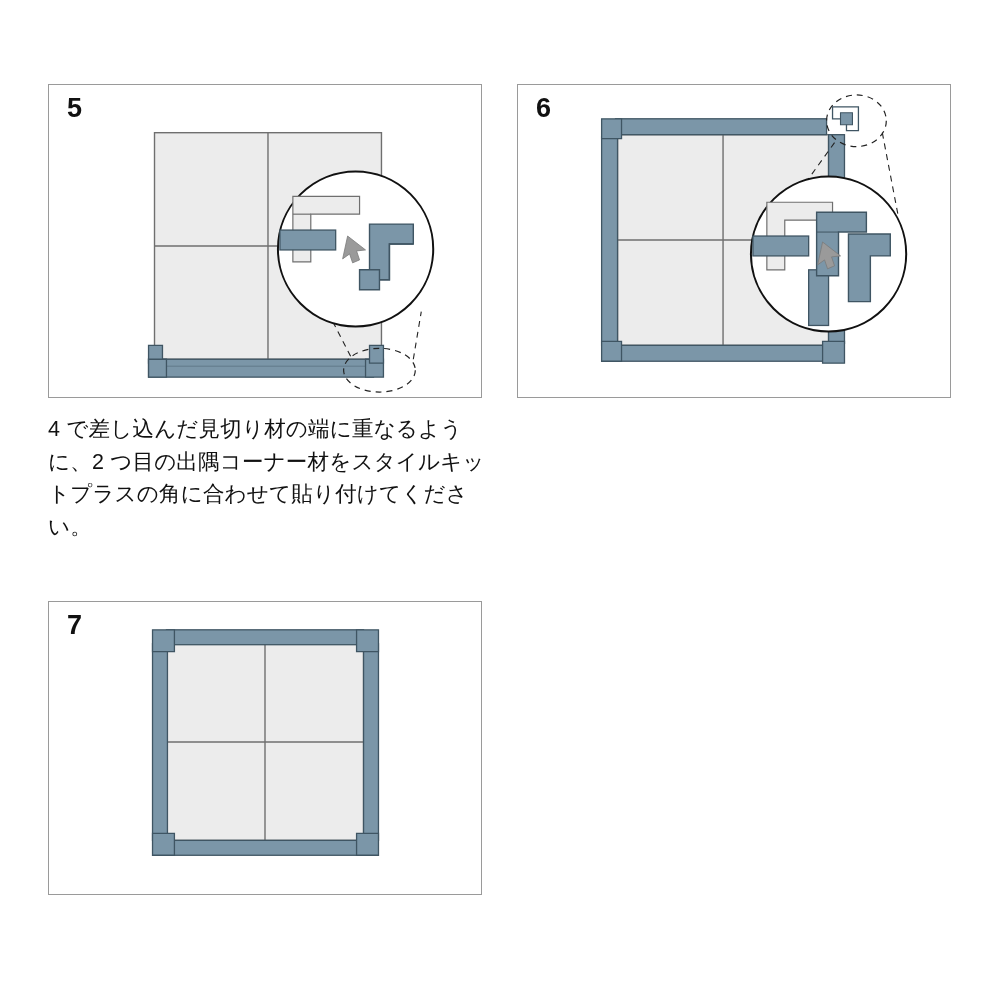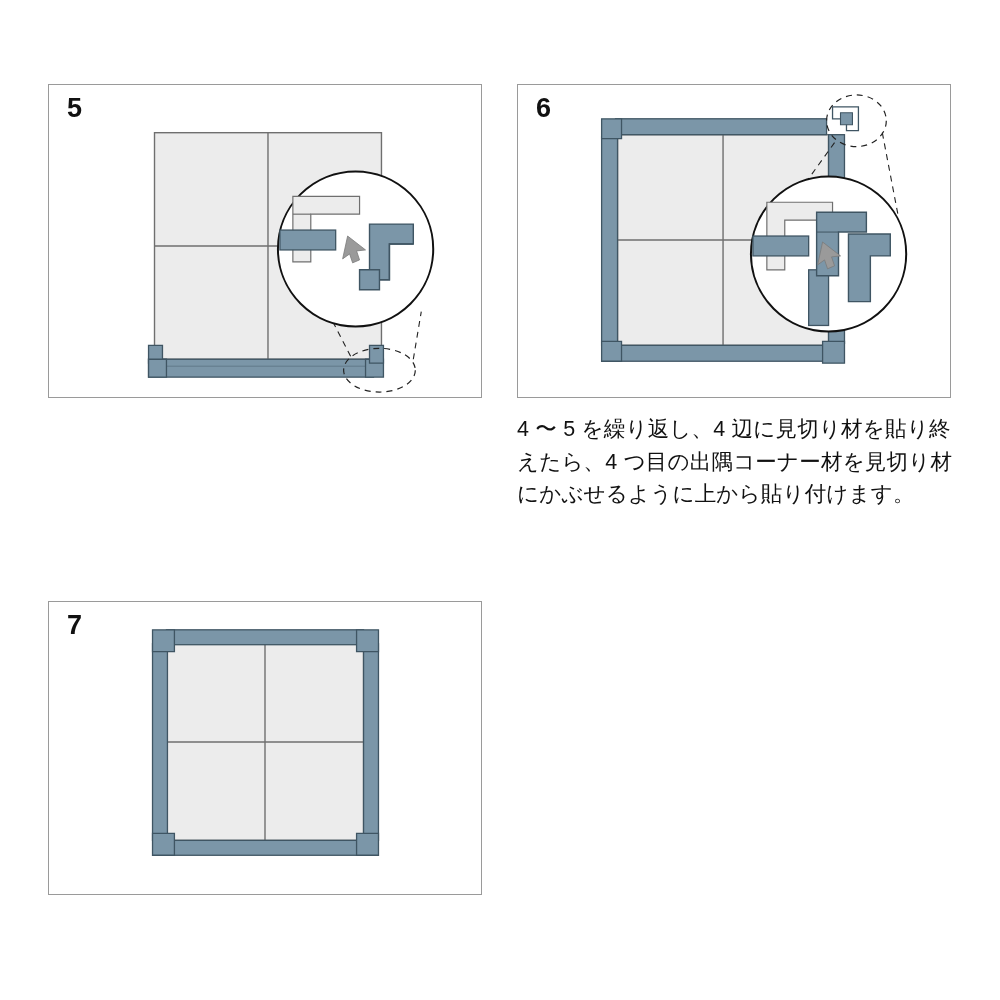--- a/index.html
+++ b/index.html
@@ -117,20 +117,21 @@
         <path d="M322 196 L342 196 L342 160 L366 160" fill="none" stroke="#3f5563" stroke-width="1.4"></path>
         <path d="M312 186 L332 186 L332 206 L312 206 Z" fill="#7b96a8" stroke="#3f5563" stroke-width="1.4"></path>
 
         <g fill="#9a9a9a" stroke="#7a7a7a" stroke-width="0.8">
           <path d="M300 152 L318 166 L309 167 L312 176 L305 179 L302 170 L295 175 Z"></path>
         </g>
       </g>
     </svg>
   </div>
 
+  <div class="caption" id="caption-5">4 で差し込んだ見切り材の端に重なるように、2 つ目の出隅コーナー材をスタイルキットプラスの角に合わせて貼り付けてください。</div>
 
   <div class="panel" id="panel-6">
     <div class="step-number">6</div>
 
     <svg viewBox="0 0 434 314" preserveAspectRatio="none">
 
       <g>
         <rect x="100" y="50" width="212" height="212" fill="#ececec" stroke="#6f6f6f" stroke-width="1.4"></rect>
         <line x1="206" y1="50" x2="206" y2="262" stroke="#6f6f6f" stroke-width="1.4"></line>
         <line x1="100" y1="156" x2="312" y2="156" stroke="#6f6f6f" stroke-width="1.4"></line>
@@ -173,21 +174,20 @@
 
         <path d="M332 150 L374 150 L374 172 L354 172 L354 218 L332 218 Z" fill="#7b96a8" stroke="#3f5563" stroke-width="1.4"></path>
 
         <g fill="#9a9a9a" stroke="#7a7a7a" stroke-width="0.8">
           <path d="M306 158 L324 172 L315 173 L318 182 L311 185 L308 176 L301 181 Z"></path>
         </g>
       </g>
     </svg>
   </div>
 
-  <div class="caption" id="caption-6">4 〜 5 を繰り返し、4 辺に見切り材を貼り終えたら、4 つ目の出隅コーナー材を見切り材にかぶせるように上から貼り付けます。</div>
 
   <div class="panel" id="panel-7">
     <div class="step-number">7</div>
 
     <svg viewBox="0 0 434 294" preserveAspectRatio="none">
 
       <g>
         <rect x="118" y="42" width="198" height="198" fill="#ececec" stroke="#6f6f6f" stroke-width="1.4"></rect>
         <line x1="217" y1="42" x2="217" y2="240" stroke="#6f6f6f" stroke-width="1.4"></line>
         <line x1="118" y1="141" x2="316" y2="141" stroke="#6f6f6f" stroke-width="1.4"></line>

